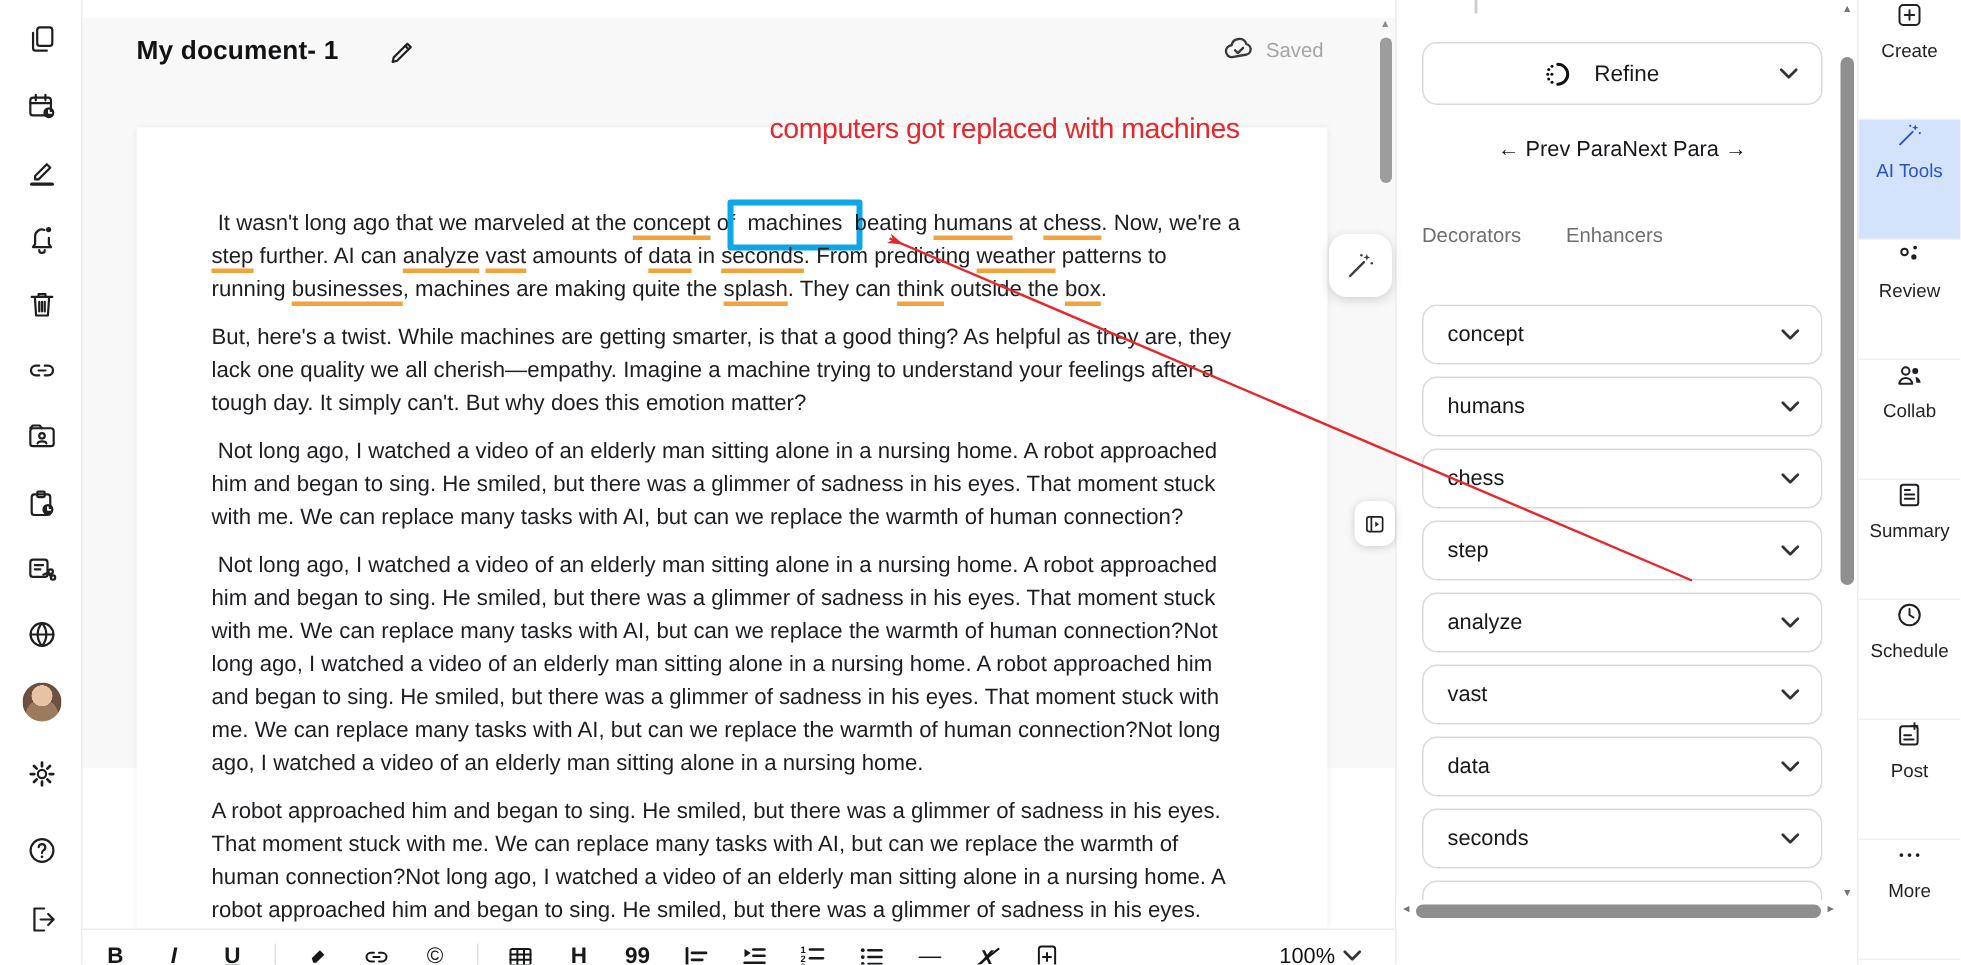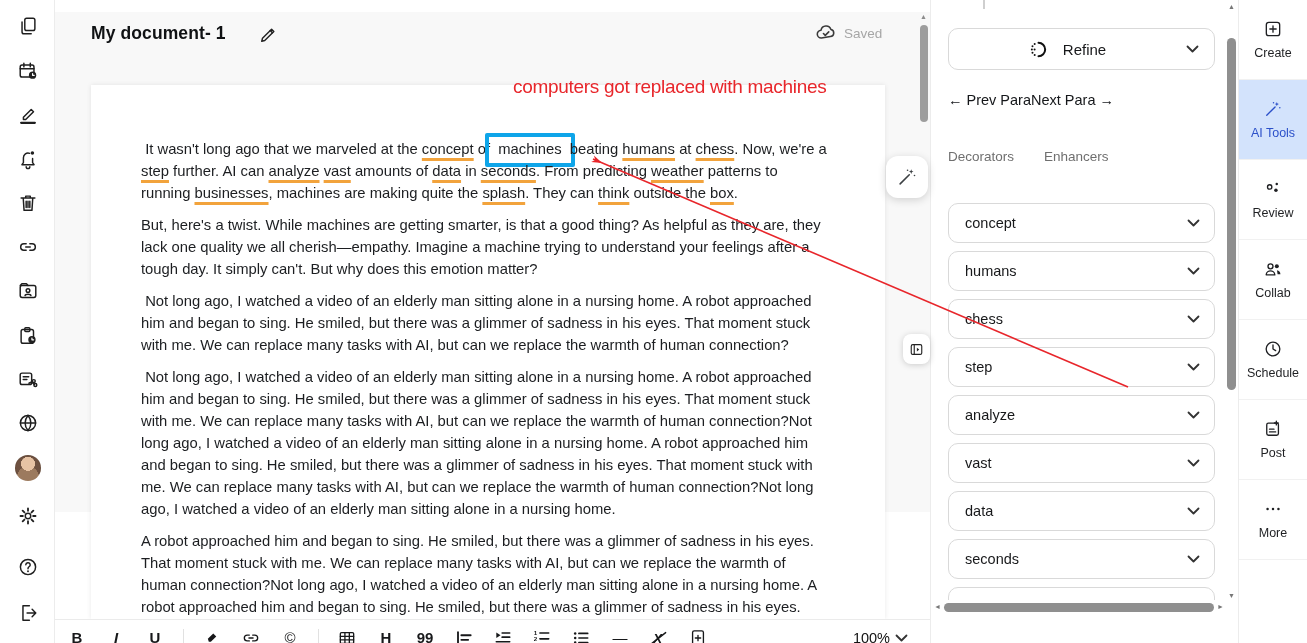--- a/index.html
+++ b/index.html
@@ -88,21 +88,21 @@
     background:#fff; border-left:1px solid #ececec;
   }
   #panel-topmark { position:absolute; left:52px; top:0; width:2px; height:9px; background:#cfcfcf; }
   #refine {
     position:absolute; left:17px; top:28px; width:267px; height:42px;
     border:1px solid #d9d9d9; border-radius:10px; background:#fff;
     display:flex; align-items:center; padding:0 15px; gap:15px; cursor:pointer;
     font-size:15px; color:#17181a; font-family:"Liberation Sans",sans-serif;
   }
   #refine .chev { margin-left:auto; }
-  #paranav { position:absolute; left:17px; top:92px; width:267px; display:flex; justify-content:flex-start; }
+  #paranav { position:absolute; left:17px; top:92px; width:267px; display:flex; justify-content:center; }
   .paranav-btn { background:none; border:none; padding:0; font-size:14.5px; color:#15171a; cursor:pointer; font-family:"Liberation Sans",sans-serif; }
   #tabs { position:absolute; left:2px; top:128px; height:56px; display:flex; align-items:stretch; }
   .tab { display:flex; align-items:center; padding:0 15px; font-size:13.5px; color:#6f6f6f; background:none; border:none; cursor:pointer; font-family:"Liberation Sans",sans-serif; }
   .tab.active { background:#f3f3f3; border-radius:7px; color:#101214; }
   #words { position:absolute; left:17px; top:203px; width:267px; height:411px; overflow:hidden; }
   .word-item {
     height:40px; border:1px solid #d9d9d9; border-radius:10px; margin-bottom:8px;
     display:flex; align-items:center; padding:0 14px 0 16px; cursor:pointer; background:#fff;
   }
   .word-item .wlabel { font-size:14.5px; color:#17181a; }
@@ -115,21 +115,21 @@
   #panel-hscroll { position:absolute; left:0; top:600px; width:296px; height:15px; background:#fff; }
   #panel-hscroll .arr-l { position:absolute; left:3px; top:3px; font-size:7px; color:#777; }
   #panel-hscroll .arr-r { position:absolute; right:3px; top:3px; font-size:7px; color:#777; }
   #panel-hscroll .thumb { position:absolute; left:13px; top:3px; width:270px; height:9px; background:#8f8f8f; border-radius:5px; }
   
   #right-rail {
     position:absolute; left:1238px; top:0; width:69px; height:643px;
     background:#fff; border-left:1px solid #ececec;
   }
   .rs-item {
-    width:68px; height:80px; display:flex; flex-direction:column; align-items:center; justify-content:center;
+    width:68px; height:80px; display:flex; flex-direction:column; align-items:center; 
     gap:7px; border:none; background:none; cursor:pointer; border-bottom:1px solid #f1f1f1;
     font-size:12.5px; color:#1f2023; font-family:"Liberation Sans",sans-serif; padding:0;
   }
   .rs-item svg { width:20px; height:20px; }
   .rs-item.active { background:var(--nav-active-bg); color:var(--nav-active-text); }
   
   #annot-text {
     position:absolute; left:513px; top:76px; z-index:60;
     font-size:19px; color:var(--annot); letter-spacing:-0.3px; white-space:nowrap;
   }
@@ -548,20 +548,29 @@
           <path d="M3.8 19c.3-3.3 3.2-4.7 5.2-4.7s4.9 1.4 5.2 4.7z"></path>
           <circle cx="16.6" cy="8.8" r="2.4" fill="currentColor" stroke="none"></circle>
           <path d="M16.8 13.6c2.3.3 3.9 1.9 4.1 4.6h-3.4" fill="currentColor" stroke="none"></path>
         </svg>
       </span>
       <span>Collab</span>
     </button>
     <button class="rs-item">
       <span style="display: flex;">
         <svg viewBox="0 0 24 24" fill="none" stroke="currentColor" stroke-width="1.6" stroke-linecap="round" stroke-linejoin="round">
+          <rect x="5" y="3.8" width="14" height="16.4" rx="2"></rect>
+          <path d="M8.3 8h4M8.3 11.5h7.4M8.3 15h7.4"></path>
+        </svg>
+      </span>
+      <span>Summary</span>
+    </button>
+    <button class="rs-item">
+      <span style="display: flex;">
+        <svg viewBox="0 0 24 24" fill="none" stroke="currentColor" stroke-width="1.6" stroke-linecap="round" stroke-linejoin="round">
           <circle cx="12" cy="12" r="8.2"></circle>
           <path d="M12 7.2V12l3.2 2"></path>
         </svg>
       </span>
       <span>Schedule</span>
     </button>
     <button class="rs-item">
       <span style="display: flex;">
         <svg viewBox="0 0 24 24" fill="none" stroke="currentColor" stroke-width="1.6" stroke-linecap="round" stroke-linejoin="round">
           <rect x="4.5" y="5" width="14" height="14.5" rx="2"></rect>

